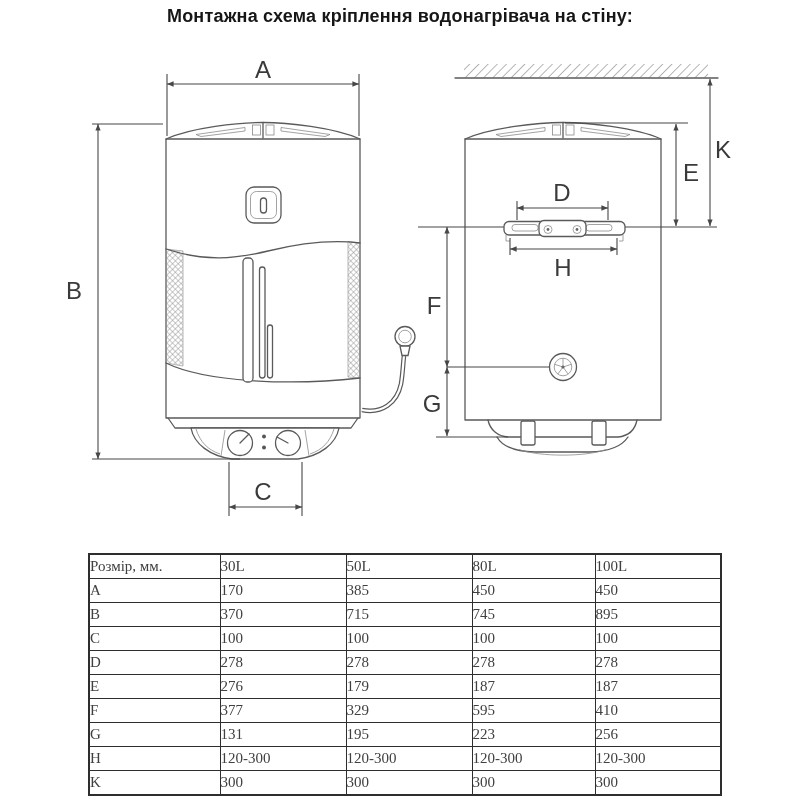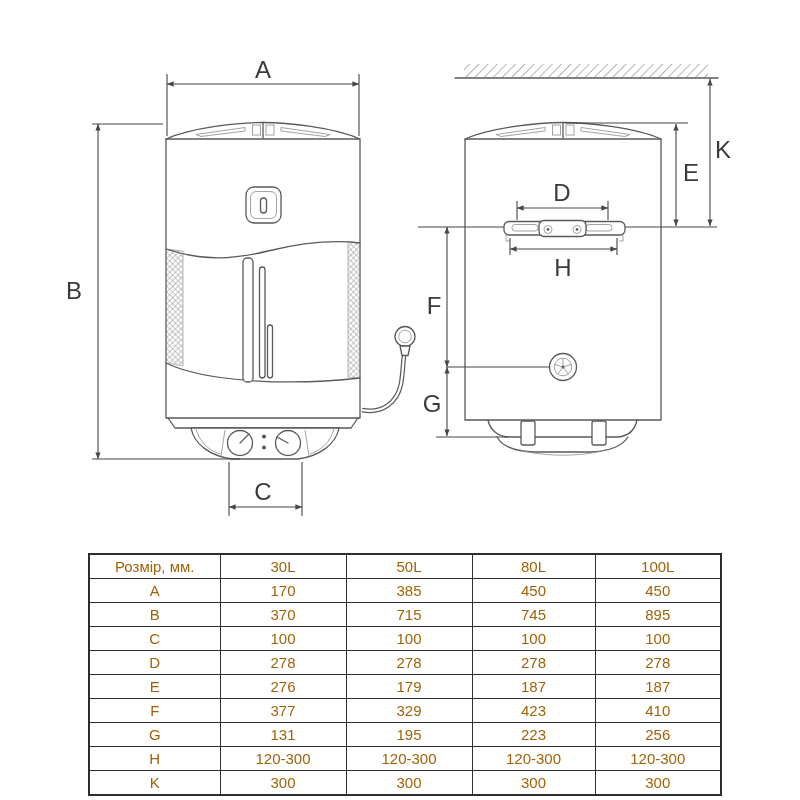--- a/index.html
+++ b/index.html
@@ -8,29 +8,30 @@
   .title{position:absolute;top:6px;left:0;width:800px;margin:0;text-align:center;
          font-size:18px;font-weight:700;color:#161616;letter-spacing:.2px;}
   svg.drawing{position:absolute;top:0;left:0;}
   svg .ln{stroke:#5a5a5a;stroke-width:1.3;fill:none;stroke-linecap:round;stroke-linejoin:round;}
   svg .lnw{stroke:#5a5a5a;stroke-width:1.3;fill:#fff;stroke-linejoin:round;}
   svg .dim{stroke:#474747;stroke-width:1.1;fill:none;}
   svg .dimtxt{font-family:"Liberation Sans",sans-serif;font-size:24px;fill:#3a3a3a;}
   svg .thin{stroke:#8b8b8b;stroke-width:.8;fill:none;}
   .dims{position:absolute;left:88px;top:553px;width:632px;border-collapse:collapse;
         table-layout:fixed;}
-  .dims th,.dims td{border:1px solid #2e2e2e;font-weight:400;font-size:15px;color:#a16207;
-        text-align:center;padding:0;height:23px;line-height:23px;
-        font-family:Liberation Sans, sans-serif;overflow:hidden;}
+  .dims th,.dims td{border:1px solid #2e2e2e;font-weight:400;font-size:15px;color:#404040;
+        text-align:left;padding:0;height:23px;line-height:23px;
+        font-family:Liberation Serif, serif;overflow:hidden;}
   .dims{border:2px solid #2e2e2e;}
 </style>
 </head>
 <body>
 
 <div class="page">
+  <h1 class="title">Монтажна схема кріплення водонагрівача на стіну:</h1>
 
   <svg class="drawing" width="800" height="545" viewBox="0 0 800 545">
     <defs>
       <marker id="arw" viewBox="0 0 10 10" refX="10" refY="5" markerWidth="10" markerHeight="6" orient="auto-start-reverse">
           <path d="M0,1 L10,5 L0,9 Z" fill="#474747"></path>
         </marker>
       <pattern id="diag" width="6.5" height="6.5" patternUnits="userSpaceOnUse" patternTransform="rotate(45)">
         <line x1="0" y1="0" x2="0" y2="6.5" stroke="#787878" stroke-width="1.1"></line>
       </pattern>
       <pattern id="cross" width="4" height="4" patternUnits="userSpaceOnUse" patternTransform="rotate(45)">
@@ -253,21 +254,21 @@
           <td>E</td>
           <td>276</td>
           <td>179</td>
           <td>187</td>
           <td>187</td>
         </tr>
         <tr>
           <td>F</td>
           <td>377</td>
           <td>329</td>
-          <td>423</td>
+          <td>595</td>
           <td>410</td>
         </tr>
         <tr>
           <td>G</td>
           <td>131</td>
           <td>195</td>
           <td>223</td>
           <td>256</td>
         </tr>
         <tr>

